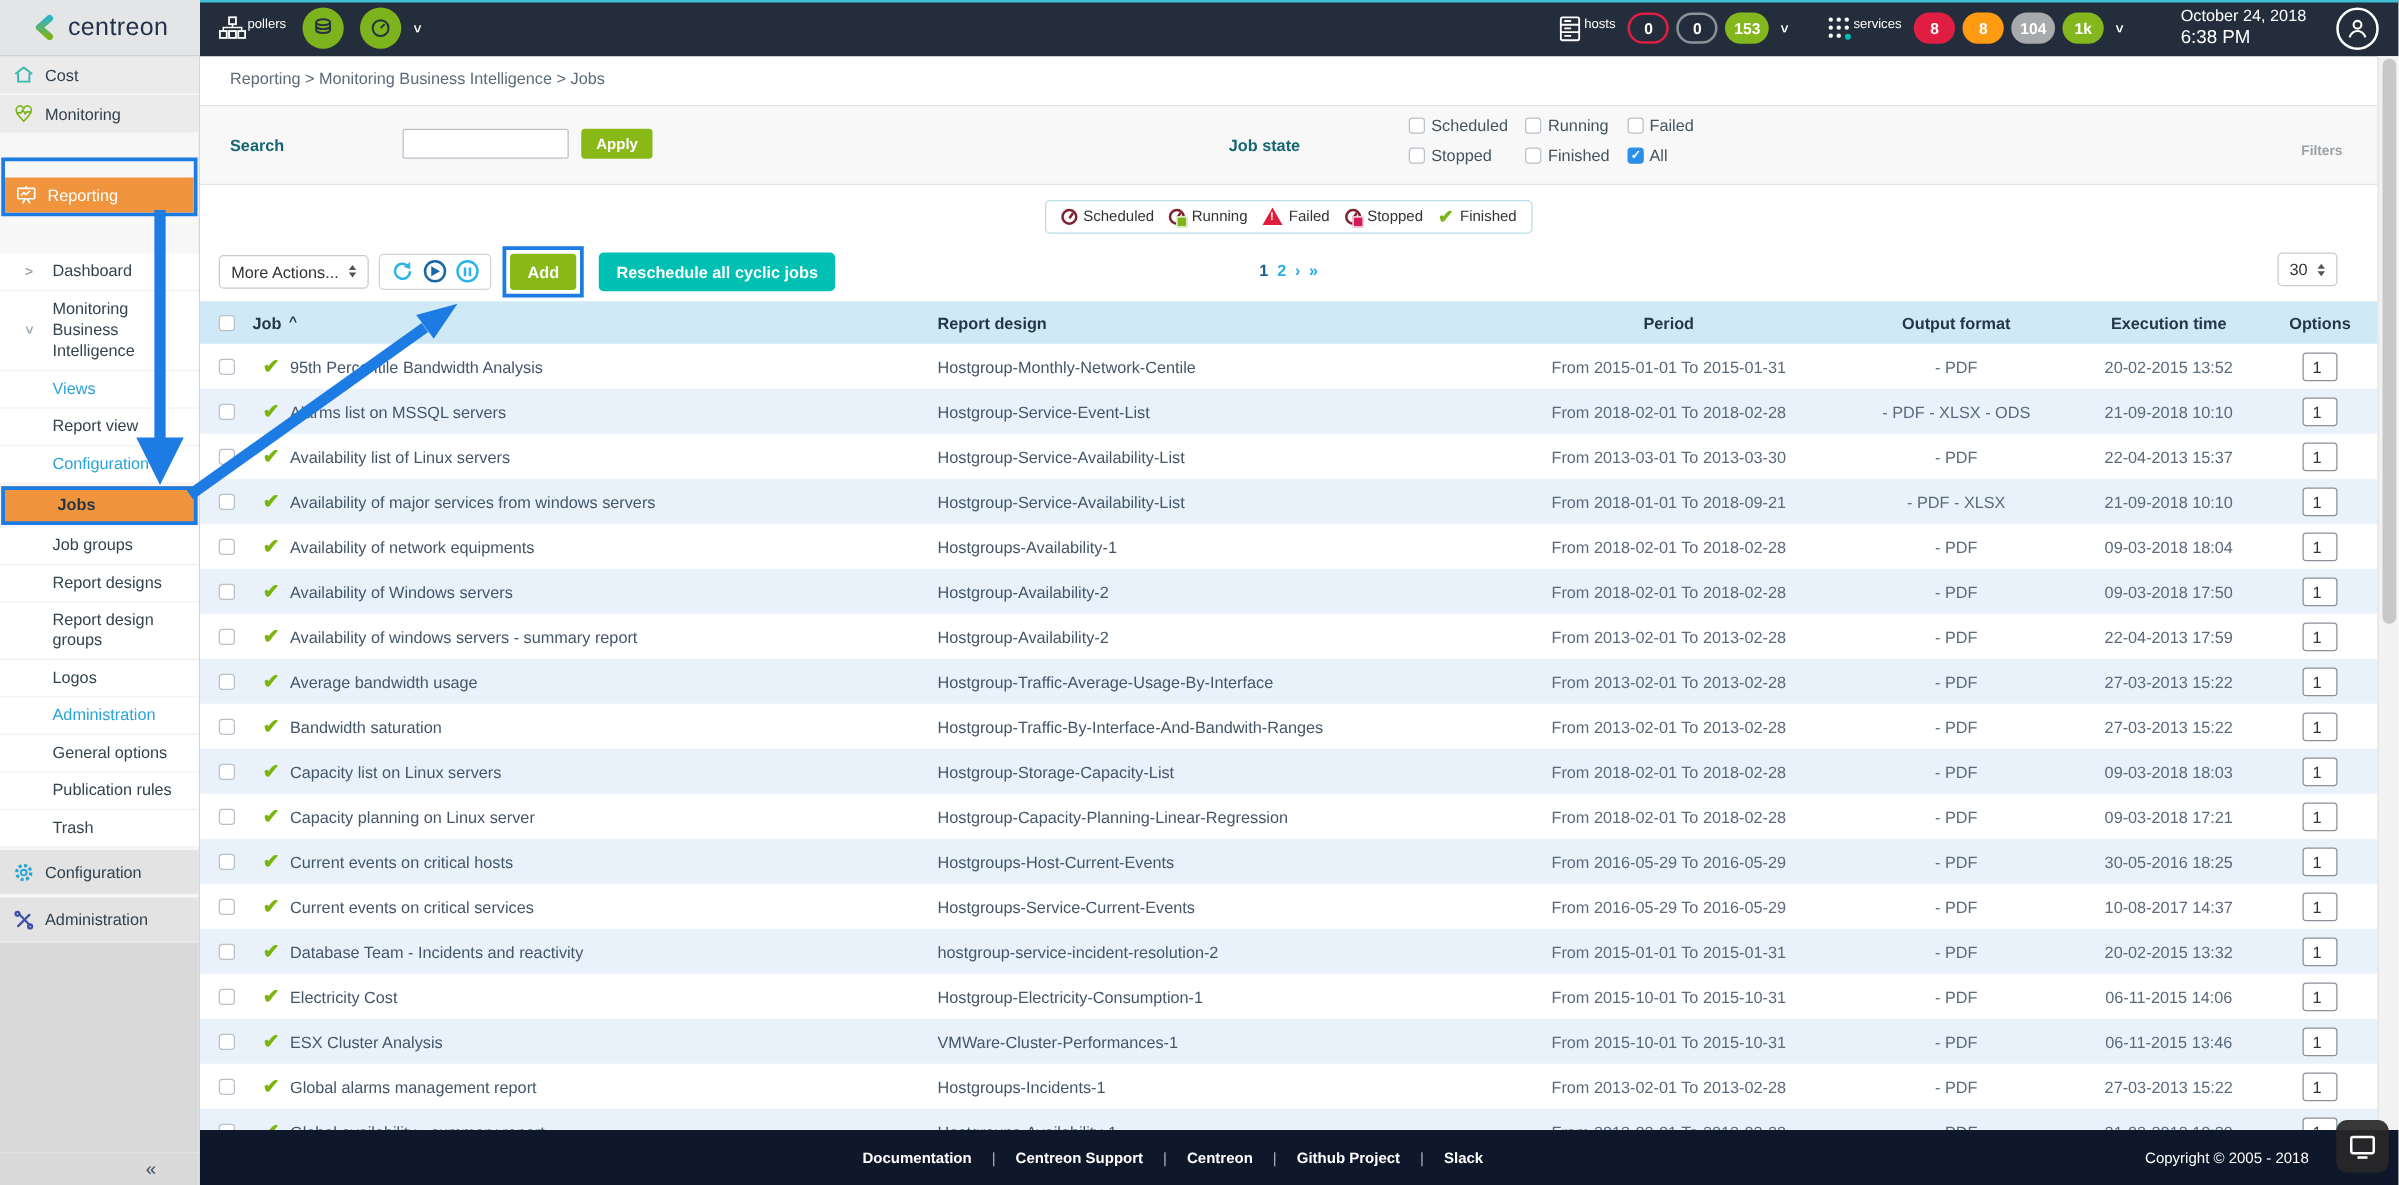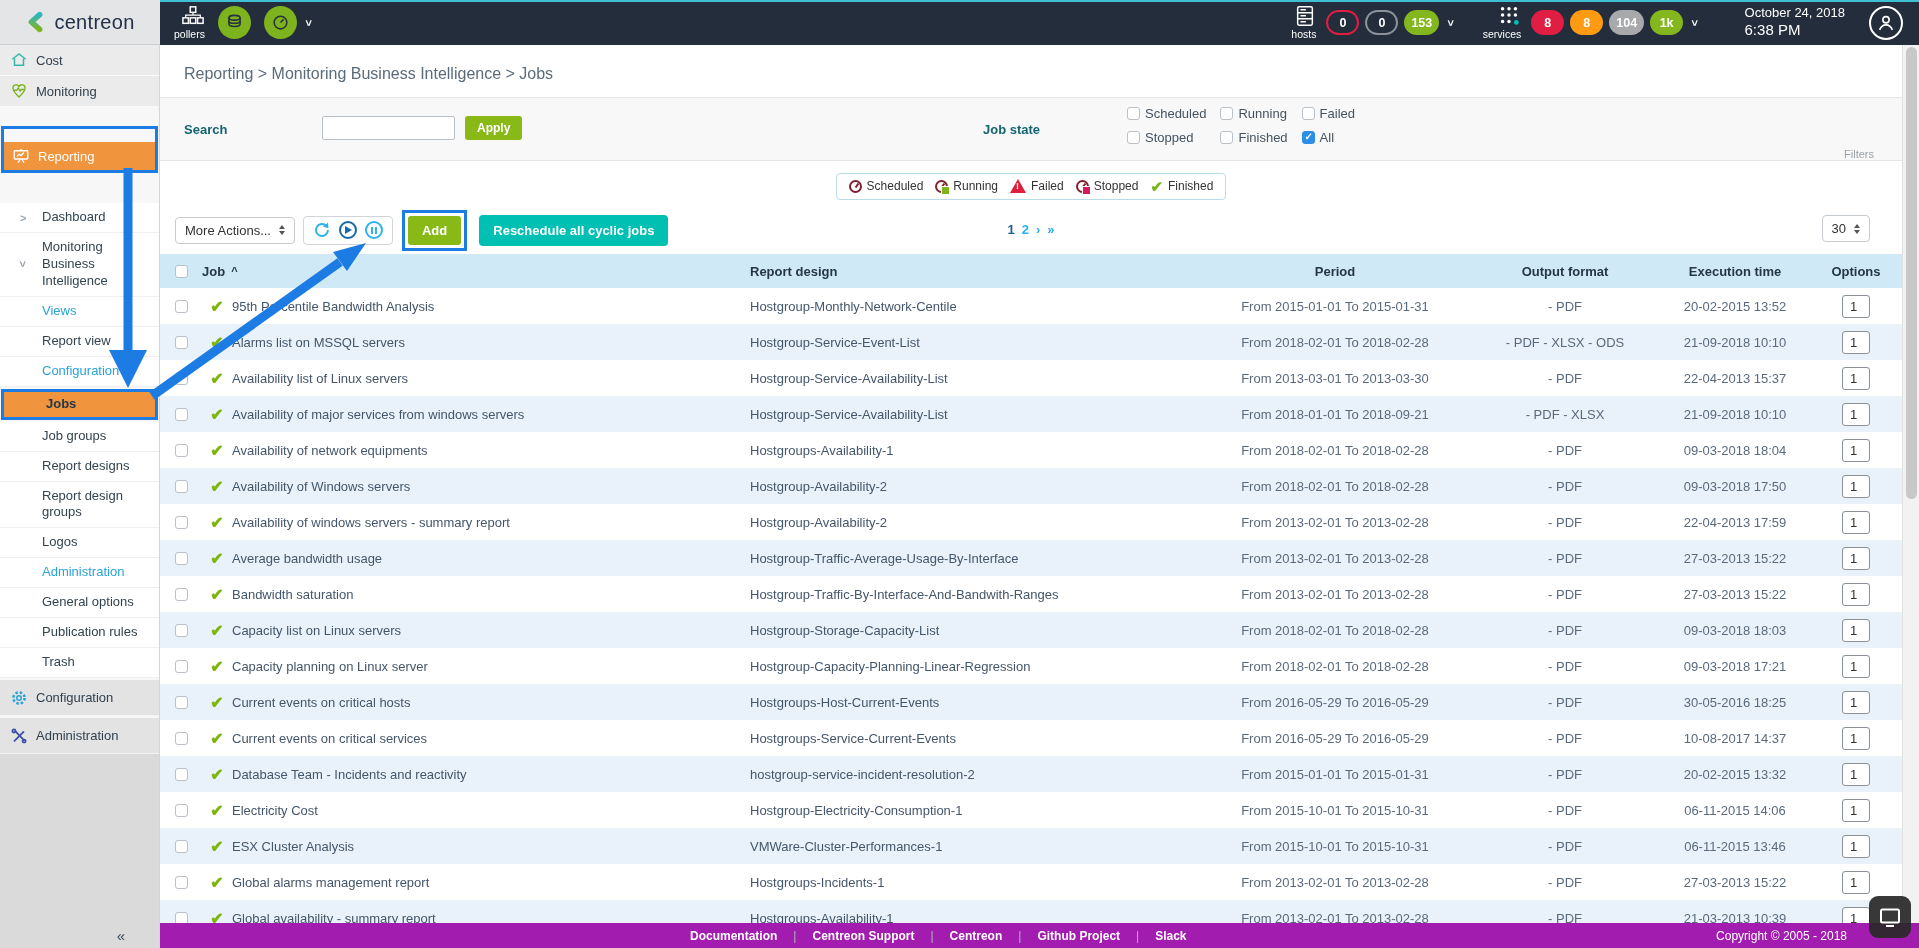--- a/index.html
+++ b/index.html
@@ -5,21 +5,21 @@
   * { margin:0; padding:0; box-sizing:border-box; }
   body { font-family:"Liberation Sans", sans-serif; background:#fff; }
   #app { position:relative; width:1919px; height:948px; overflow:hidden; background:#fff; }
 
   
   .topbar { position:absolute; top:0; left:0; right:0; height:45px; display:flex; z-index:10; }
   .topline { position:absolute; top:0; left:160px; right:0; height:2px; background:#3fbfd4; z-index:12; }
   .brand { width:160px; height:45px; background:#e4e5e6; border-bottom:1px solid #cdd0d2; display:flex; align-items:center; justify-content:center; gap:7px; }
   .brand-text { font-size:20px; color:#22304a; font-weight:500; letter-spacing:.3px; }
   .topnav { flex:1; background:#232d3b; display:flex; align-items:center; padding:0 16px 0 14px; }
-  .stack { display:flex; flex-direction:column; align-items:flex-end; color:#fff; }
+  .stack { display:flex; flex-direction:row; align-items:flex-start; color:#fff; }
   .stack .lbl { font-size:10.5px; margin-top:1px; color:#fff; }
   .circle-ic { width:33px; height:33px; border-radius:50%; background:#7db41d; display:flex; align-items:center; justify-content:center; margin-left:13px; }
   .chev { display:inline-block; font-weight:bold; color:#7a8694; font-size:12px; }
   .chev::before { content:">"; }
   .chev.down { transform:rotate(90deg); }
   .chev-w { display:inline-block; transform:rotate(90deg); color:#fff; font-size:11px; font-weight:bold; margin-left:9px; }
   .chev-w::before { content:">"; }
   .nav-group { display:flex; align-items:center; }
   .hosts-group { margin-left:auto; }
   .services-group { margin-left:28px; }
@@ -52,30 +52,30 @@
   .s-label { padding-left:8px; line-height:1.3; }
   .s-item.link { color:#29a3d8; }
   .s-item.active { background:#f0953d; font-weight:bold; color:#253648; }
   .s-item.ann { border:3px solid #1d7be4; margin:2px 1px; padding-top:4px; padding-bottom:4px; }
   .s-bottom { height:36px; background:#e3e3e3; margin-top:2px; display:flex; align-items:center; gap:8px; padding-left:10px; font-size:13px; color:#31414e; border-bottom:1px solid #f3f3f3; }
   .s-fill { flex:1; background:#dadada; }
   .s-collapse { height:26px; background:#dadada; display:flex; align-items:center; justify-content:flex-end; padding-right:34px; color:#3a4a5a; font-size:15px; }
 
   
   .main { position:absolute; left:160px; top:45px; right:17px; bottom:0; background:#fff; }
-  .breadcrumb { padding:20px 0 0 24px; font-size:16px; color:#5b6b7a; }
+  .breadcrumb { padding:10px 0 0 24px; font-size:13px; color:#5b6b7a; }
   .filter-panel { position:relative; margin-top:14px; height:64px; background:#f8f8f8; border-top:1px solid #e5e5e5; border-bottom:1px solid #e5e5e5; }
   .f-label { position:absolute; font-size:13px; font-weight:bold; color:#156570; }
   .search-label { left:24px; top:24px; }
   .search-input { position:absolute; left:162px; top:18px; width:133px; height:24px; border:1px solid #b9c0c8; border-radius:2px; background:#fff; font-size:13px; padding:0 6px; color:#333; }
   .apply-btn { position:absolute; left:305px; top:18px; background:#88b917; color:#fff; border:none; border-radius:3px; font-size:12px; font-weight:bold; padding:5px 12px; cursor:pointer; }
   .jobstate-label { left:823px; top:24px; }
   .states { position:absolute; left:967px; top:8px; display:grid; grid-template-columns:auto auto auto; column-gap:14px; row-gap:9px; justify-items:start; }
   .state { display:flex; align-items:center; gap:5px; font-size:13px; color:#44525e; }
-  .filters-label { position:absolute; right:28px; bottom:0; font-size:11px; font-weight:normal; color:#9aa0a6; }
+  .filters-label { position:absolute; right:28px; bottom:20px; font-size:11px; font-weight:bold; color:#9aa0a6; }
 
   .cbx { width:13px; height:13px; border:1px solid #b9c0c8; border-radius:3px; background:#fff; display:inline-block; position:relative; flex:none; }
   .cbx.checked { background:#2a8fe8; border-color:#2a8fe8; }
   .cbx.checked::after { content:"✓"; position:absolute; left:2px; top:-1px; color:#fff; font-size:10px; font-weight:bold; }
 
   
   .legend-row { height:50px; display:flex; align-items:center; justify-content:center; }
   .legend { display:flex; align-items:center; gap:12px; border:1px solid #badbe8; border-radius:4px; background:#fff; padding:5px 12px; }
   .lg-item { display:flex; align-items:center; gap:5px; font-size:12px; color:#333; }
   .ic { display:inline-block; position:relative; }
@@ -115,21 +115,21 @@
   .c { text-align:center; }
   .thead .cbx, .row .cbx { justify-self:center; }
   .rows .row { height:36px; font-size:13px; color:#44566a; }
   .rows .row:nth-of-type(even) { background:#e9f2fb; }
   .ok { color:#7cb50e; font-size:16px; font-weight:bold; justify-self:center; }
   .cell-dim { color:#5a6a7c; }
   .opt { width:28px; height:23px; border:1px solid #8a9199; border-radius:3px; background:#fff; color:#333; font-size:13px; display:inline-flex; align-items:center; padding-left:7px; }
   .opt-cell { text-align:center; }
 
   
-  .footer { position:absolute; left:160px; right:0; bottom:0; height:25px; background:#a21caf; display:flex; align-items:center; z-index:20; }
+  .footer { position:absolute; left:160px; right:0; bottom:0; height:44px; background:#0f172a; display:flex; align-items:center; z-index:20; }
   .flinks { display:flex; align-items:center; margin-left:530px; }
   .flink { color:#fff; font-size:12px; font-weight:bold; text-decoration:none; cursor:pointer; }
   .flink + .flink::before { content:"|"; color:#aab4be; font-weight:normal; margin:0 16px; }
   .copyright { margin-left:auto; padding-right:72px; color:#fff; font-size:12px; }
 
   
   .scrollbar { position:absolute; top:45px; right:0; width:17px; bottom:0; background:#f2f2f2; border-left:1px solid #e2e2e2; z-index:15; }
   .scroll-thumb { position:absolute; top:2px; left:3px; width:11px; height:452px; background:#c8c8c8; border-radius:7px; }
 
   

